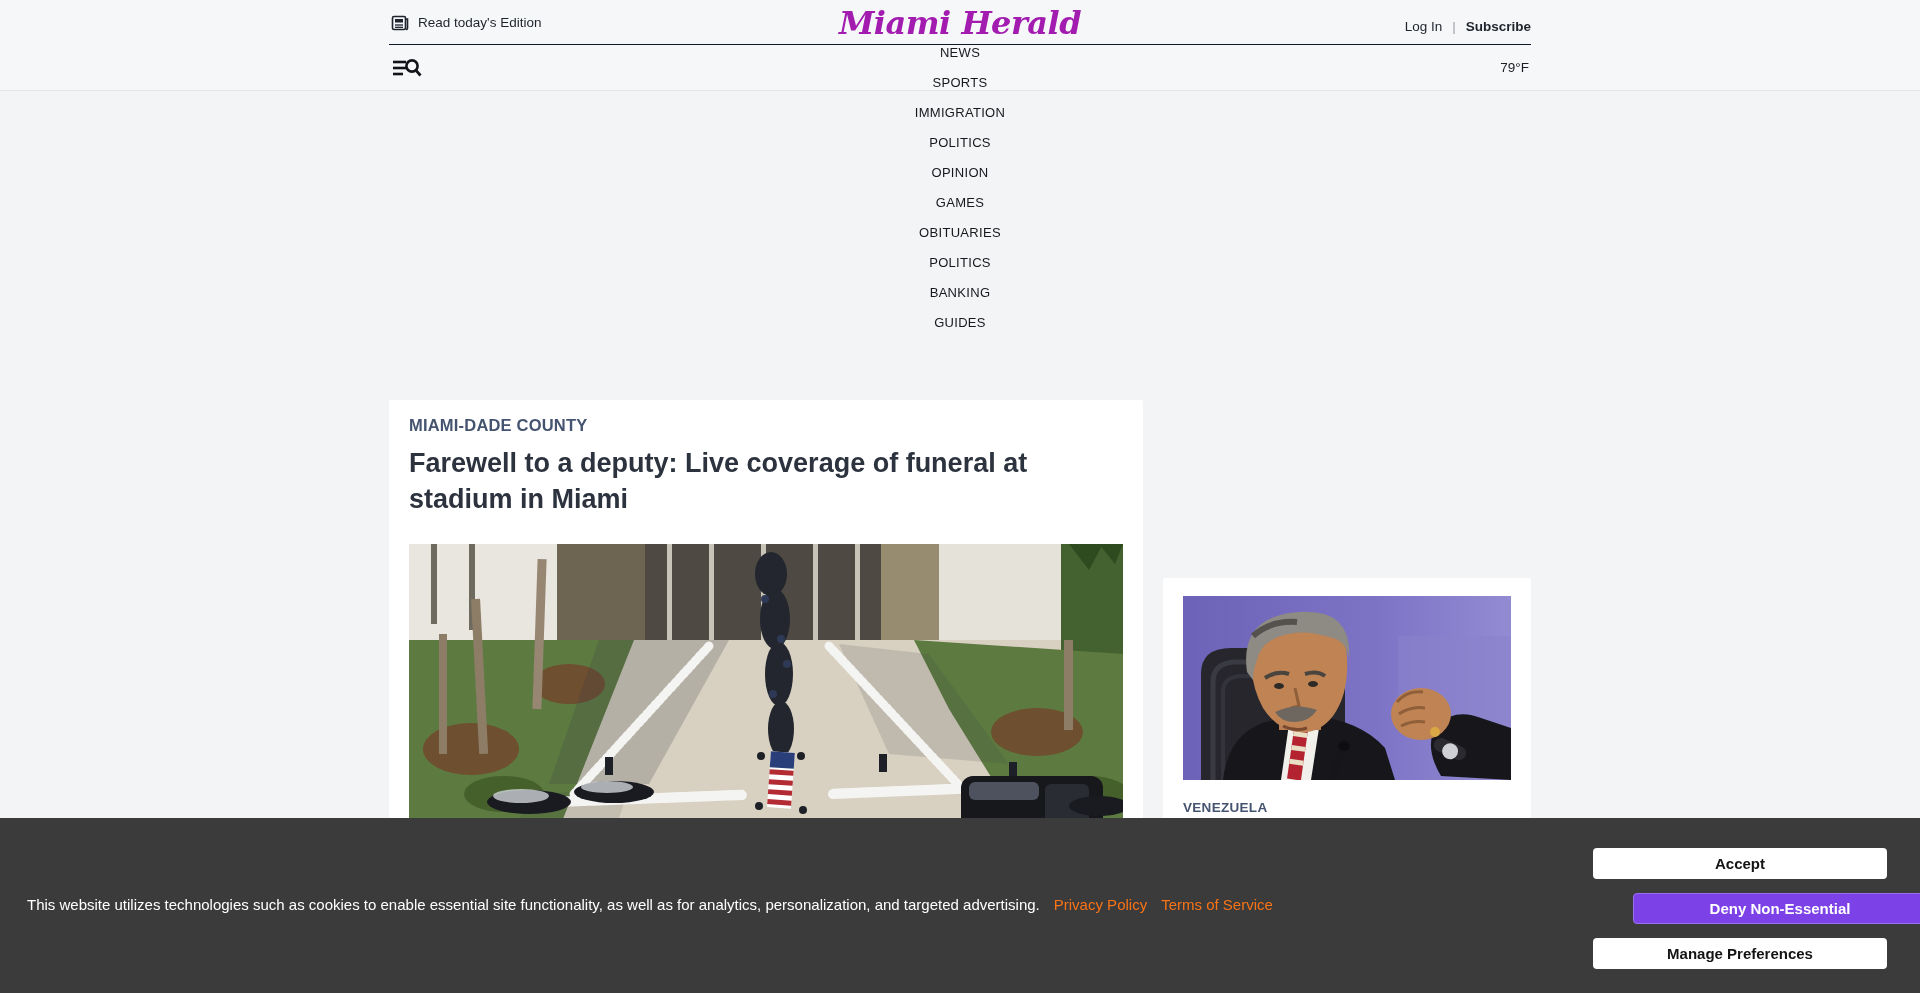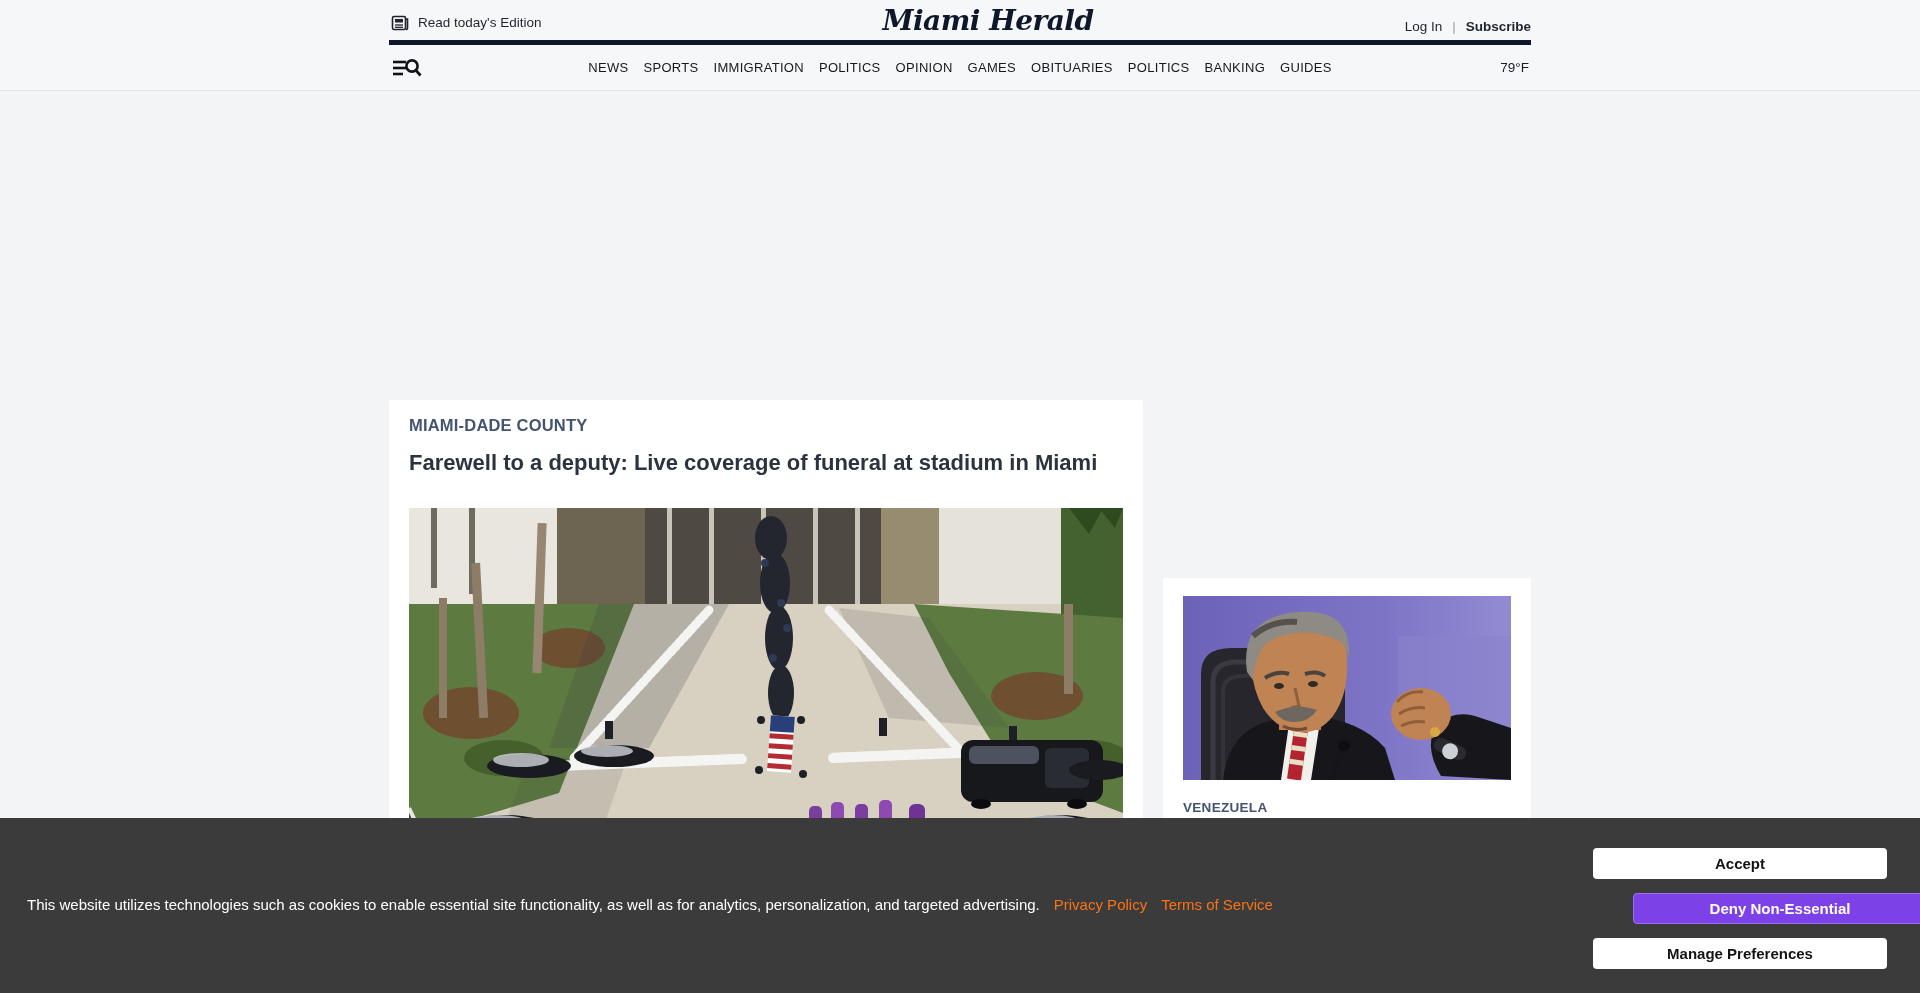--- a/index.html
+++ b/index.html
@@ -3,47 +3,47 @@
 <meta charset="utf-8">
 <style>
   * { margin:0; padding:0; box-sizing:border-box; }
   html,body { width:1920px; height:993px; overflow:hidden;
     font-family:"Liberation Sans", sans-serif; background:#f3f4f6; }
 
   
   .site-header { position:absolute; top:0; left:0; width:1920px; height:91px;
     background:#f6f7f9; border-bottom:1px solid #e2e4e8; z-index:2; }
   .header-inner { position:relative; width:1142px; margin:0 auto; height:45px; }
-  .row1 { border-bottom:5px solid #0f172a; }
+  .row1 { border-bottom:1px solid #0f172a; }
   .edition-link { position:absolute; left:2px; top:0; height:45px; display:flex;
     align-items:center; gap:9px; font-size:13.5px; color:#1f232c; cursor:pointer; }
   .logo { position:absolute; left:50%; transform:translateX(-50%); top:4px;
     font-family:"DejaVu Serif", serif; font-style:italic; font-weight:bold;
-    font-size:28px; color:#0f172a; letter-spacing:-0.5px; white-space:nowrap; cursor:pointer;margin-left:28px; }
+    font-size:32px; color:#a21caf; letter-spacing:-0.5px; white-space:nowrap; cursor:pointer; }
   .account { position:absolute; right:0; top:0; height:53px; display:flex;
     align-items:center; gap:10px; font-size:13.5px; color:#1f232c; }
   .account .sep { color:#9a9ea6; }
   .account .subscribe { font-weight:700; cursor:pointer; }
   .account .login { cursor:pointer; }
 
   .row2 { height:45px; }
   .menu-btn { position:absolute; left:2px; top:9px; width:34px; height:28px; cursor:pointer; }
   .mainnav { position:absolute; left:50%; top:0; transform:translateX(-50%);
-    height:45px; display:flex; align-items:center; gap:15px; }
+    height:45px; display:flex; align-items:center; gap:15px;flex-direction:column; }
   .mainnav a { font-size:13px; color:#16181d; text-decoration:none;
     letter-spacing:0.3px; white-space:nowrap; cursor:pointer; }
   .temperature { position:absolute; right:2px; top:0; height:45px; display:flex;
     align-items:center; font-size:13.5px; color:#1a1d24; cursor:pointer; }
 
   
   .article-card { position:absolute; left:389px; top:400px; width:754px;
     height:600px; background:#ffffff; border-radius:2px; padding:16px 20px; }
   .kicker { font-size:16.5px; font-weight:700; color:#44536f;
     letter-spacing:0.2px; cursor:pointer; }
-  .headline { margin-top:10px; font-size:22px; line-height:36px; font-weight:700;
+  .headline { margin-top:10px; font-size:27px; line-height:36px; font-weight:700;
     color:#2c333f; max-width:690px; cursor:pointer; }
   .lead-photo { margin-top:27px; width:714px; height:430px; display:block; cursor:pointer; }
 
   .sidebar-card { position:absolute; left:1163px; top:578px; width:368px;
     height:420px; background:#ffffff; border-radius:2px; padding:18px 20px; }
   .side-photo { width:328px; height:184px; display:block; cursor:pointer; }
   .side-kicker { margin-top:20px; font-size:13.5px; font-weight:700;
     color:#44536f; letter-spacing:0.3px; cursor:pointer; }
 
   

